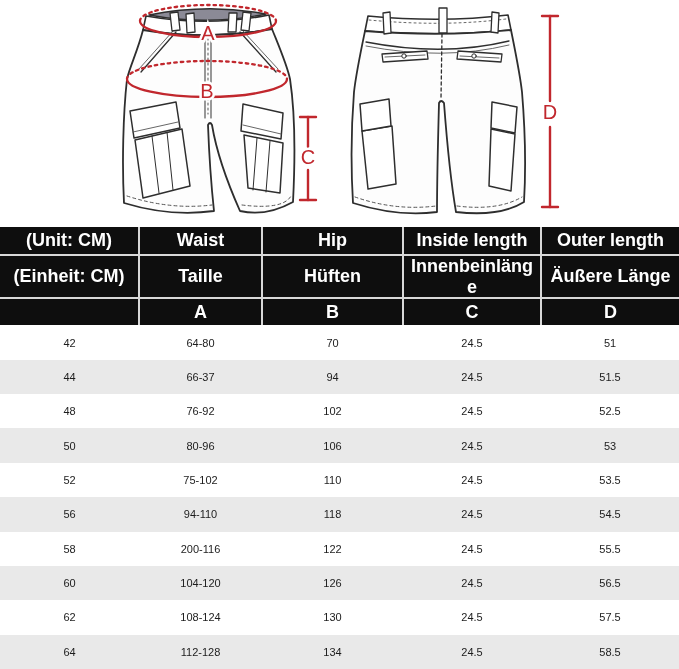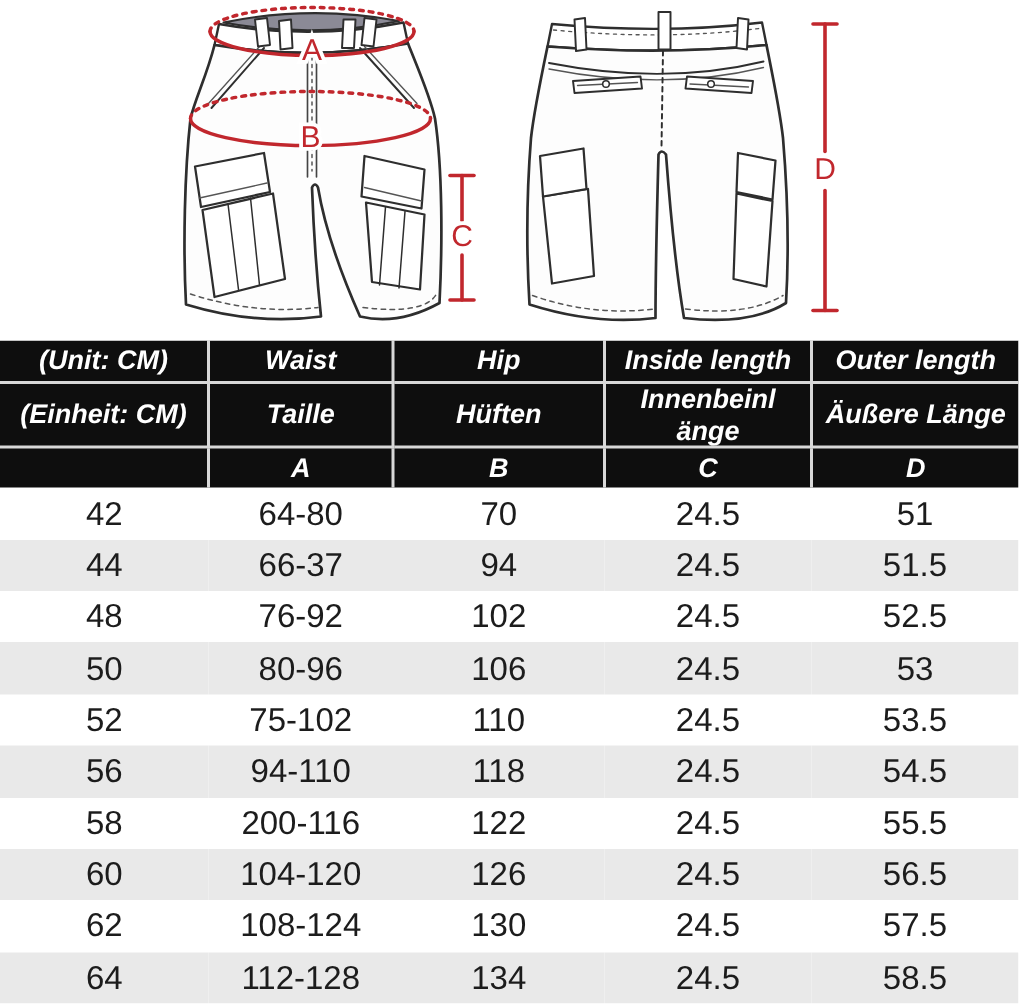--- a/index.html
+++ b/index.html
@@ -13,31 +13,31 @@
     font-size:20px;fill:#c1272d;text-anchor:middle;
     stroke:#ffffff;stroke-width:5px;paint-order:stroke;font-weight:400;
   }
   table.size-table{
     width:679px;height:442px;border-collapse:collapse;table-layout:fixed;
   }
   col.c0{width:139px}col.c1{width:123px}col.c2{width:141px}col.c3{width:138px}col.c4{width:138px}
   td{text-align:center;vertical-align:middle;padding:0;}
   thead td{
     background:#0e0e0e;color:#ffffff;font-weight:bold;font-size:18px;
-    border:2px solid #d8d8d8;line-height:1.15;font-style:italic;
+    border:2px solid #d8d8d8;line-height:1.15;
   }
   thead td:first-child{border-left:none;}
   thead td:last-child{border-right:none;}
   thead tr:first-child td{border-top:none;}
   thead tr:last-child td{border-bottom:none;}
   tr.hr1{height:28px}
   tr.hr2{height:42px}
   tr.hr3{height:27px}
-  td.wrap2{word-break:break-all;padding:0 22px;}
-  tbody td{font-size:22px;color:#1c1c1c;font-weight:400;margin-top:40px;}
+  td.wrap2{word-break:break-all;padding:0 6px;}
+  tbody td{font-size:11px;color:#1c1c1c;font-weight:400;margin-top:40px;}
   tbody tr{height:28.25px;}
   tbody tr:nth-child(even){background:#e9e9e9;}
 </style>
 </head>
 <body>
 
 <div class="page">
 
   <div class="diagram">
     <svg width="679" height="227" viewBox="0 0 679 227" xmlns="http://www.w3.org/2000/svg">

